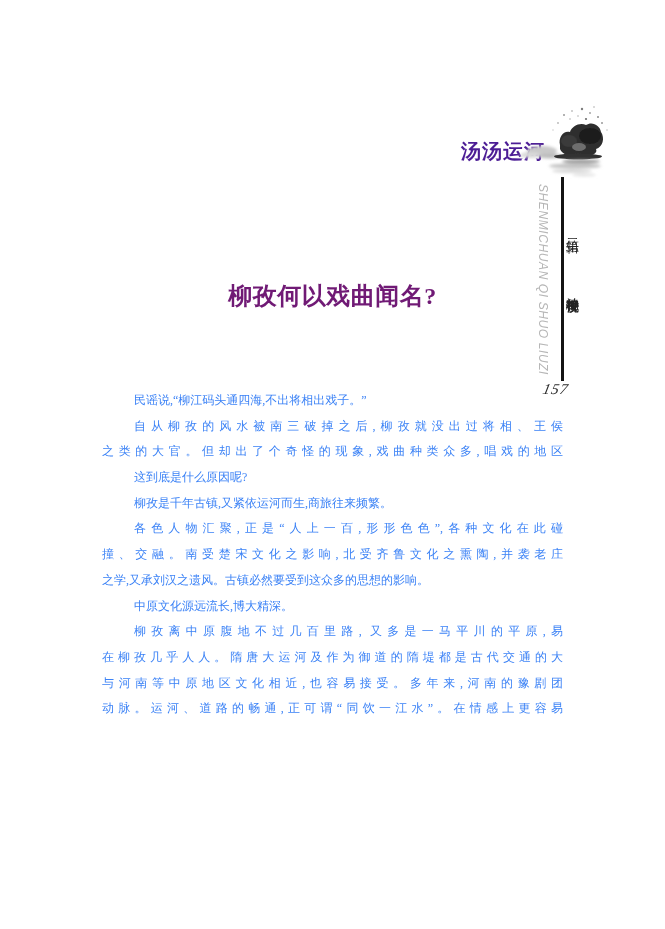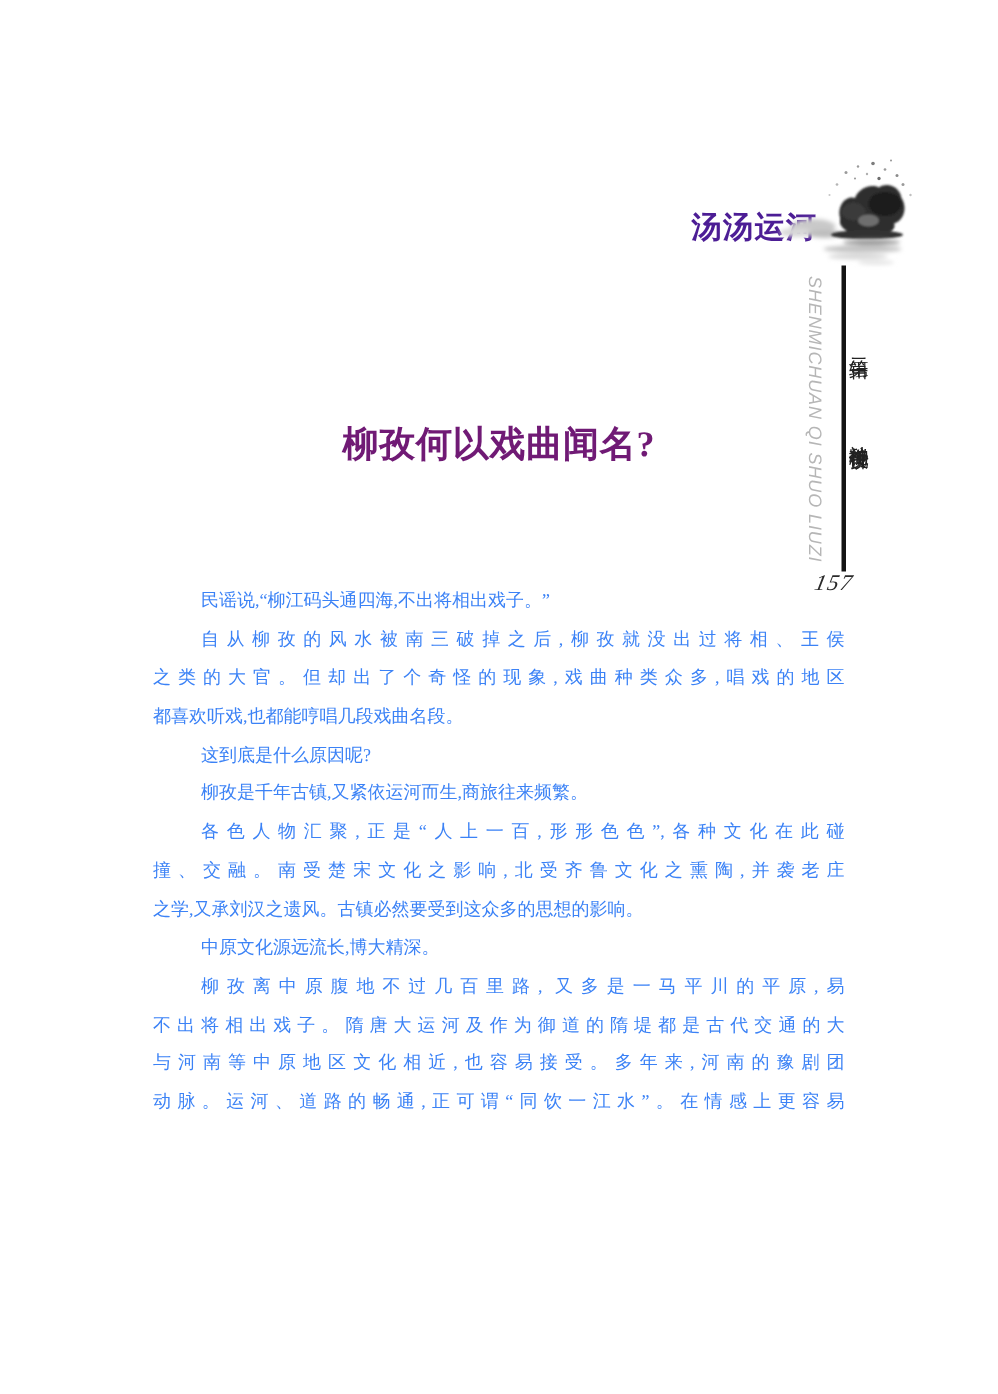--- a/index.html
+++ b/index.html
@@ -133,26 +133,25 @@
   <div class="section-title">神秘传奇说柳孜</div>
 
   <div class="page-number">157</div>
 
   <h1 class="article-title">柳孜何以戏曲闻名?</h1>
 
   <div class="article-body">
       <div class="body-line indent">民谣说,“柳江码头通四海,不出将相出戏子。”</div>
       <div class="body-line indent justify">自从柳孜的风水被南三破掉之后,柳孜就没出过将相、王侯</div>
       <div class="body-line justify">之类的大官。但却出了个奇怪的现象,戏曲种类众多,唱戏的地区</div>
-      <div class="body-line">都喜欢听戏,也都能哼唱几段戏曲名段。</div>
       <div class="body-line indent">这到底是什么原因呢?</div>
       <div class="body-line indent">柳孜是千年古镇,又紧依运河而生,商旅往来频繁。</div>
       <div class="body-line indent justify">各色人物汇聚,正是“人上一百,形形色色”,各种文化在此碰</div>
       <div class="body-line justify">撞、交融。南受楚宋文化之影响,北受齐鲁文化之熏陶,并袭老庄</div>
       <div class="body-line">之学,又承刘汉之遗风。古镇必然要受到这众多的思想的影响。</div>
       <div class="body-line indent">中原文化源远流长,博大精深。</div>
       <div class="body-line indent justify">柳孜离中原腹地不过几百里路, 又多是一马平川的平原,易</div>
-      <div class="body-line justify">不出将相出戏子。隋唐大运河及作为御道的隋堤都是古代交通的大</div>
+      <div class="body-line justify">在柳孜几乎人人。隋唐大运河及作为御道的隋堤都是古代交通的大</div>
       <div class="body-line justify">与河南等中原地区文化相近,也容易接受。多年来,河南的豫剧团</div>
       <div class="body-line justify">动脉。运河、道路的畅通,正可谓“同饮一江水”。在情感上更容易</div>
     </div>
 
 </div>
 
 </body></html>

